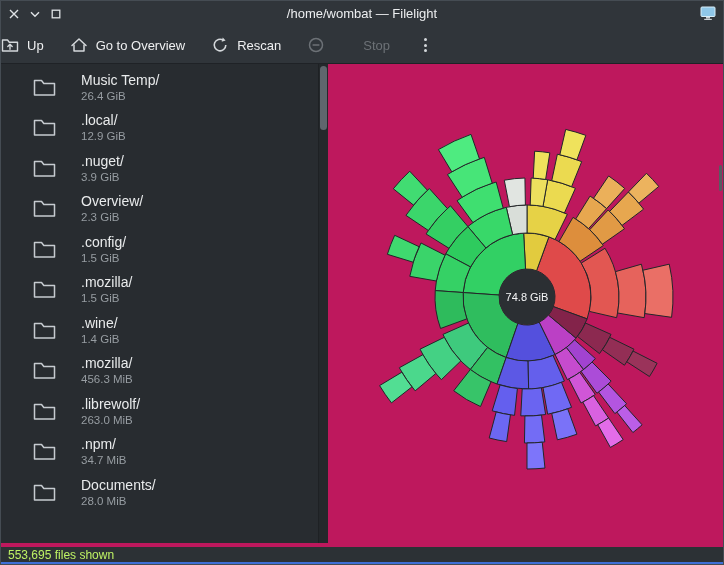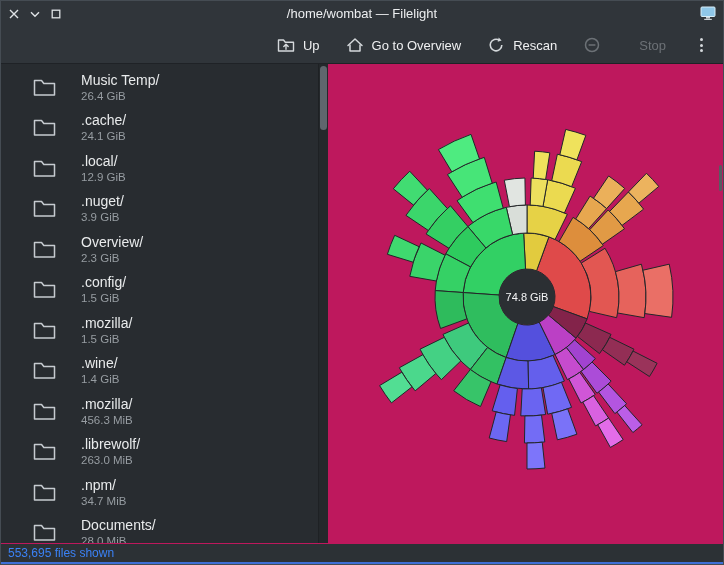--- a/index.html
+++ b/index.html
@@ -27,21 +27,21 @@
     position: absolute; left: 0; right: 0; text-align: center;
     color: #eceef0; font-size: 13px; line-height: 26px; pointer-events: none;
   }
   .tb-right { position: absolute; right: 7px; top: 5px; }
 
   
   .toolbar {
     height: 37px; flex: 0 0 37px;
     background: #30353a;
     border-bottom: 1px solid #1f2226;
-    display: flex; align-items: center; justify-content: flex-end;
+    display: flex; align-items: center; 
     gap: 26px; padding-right: 14px;
   }
   .tool-btn {
     background: none; border: none; display: flex; align-items: center; gap: 8px;
     color: #eff0f1; font-size: 13px; font-family: inherit; cursor: default;
   }
   .tool-btn .tool-icon { display: flex; color: #d4d8db; }
   .tool-btn.disabled { color: #6c7176; gap: 38px; }
   .tool-btn.disabled .tool-icon { color: #6c7176; }
   .kebab { background: none; border: none; display: flex; flex-direction: column; gap: 2.5px; padding: 4px 6px; margin-left: 2px; }
@@ -83,25 +83,25 @@
   .chart-area svg { display: block; }
   .chart-mini-scroll {
     position: absolute; right: 1px; top: 101px;
     width: 3px; height: 26px; background: #565c62; border-radius: 2px;
   }
 
   
   .statusbar {
     height: 21px; flex: 0 0 21px;
     background: #2c3135;
-    border-top: 1px solid #be185d;
+    border-top: 4px solid #be185d;
     border-bottom: 2px solid #3e6fd6;
     display: flex; align-items: center;
     padding-left: 7px;
-    color: #3b82f6; font-size: 12px;
+    color: #bef264; font-size: 12px;
   }
 </style>
 </head>
 <body>
 
 <div class="window">
 
   <div class="titlebar">
     <div class="tb-left">
       <button class="tb-btn">
@@ -179,31 +179,20 @@
       <ul class="folder-list" id="folder-list">
           <li>
             <span class="folder-ic">
               <svg width="23" height="19" viewBox="0 0 23 19">
                 <path d="M1.5 2.5 h7 l2.3 3 H21.5 V17 H1.5 Z" fill="none" stroke="currentColor" stroke-width="1.5" stroke-linejoin="round"></path>
               </svg>
             </span>
             <span class="item-text">
               <div class="item-name">Music Temp/</div>
               <div class="item-size">26.4 GiB</div>
-            </span>
-          </li>
-          <li>
-            <span class="folder-ic">
-              <svg width="23" height="19" viewBox="0 0 23 19">
-                <path d="M1.5 2.5 h7 l2.3 3 H21.5 V17 H1.5 Z" fill="none" stroke="currentColor" stroke-width="1.5" stroke-linejoin="round"></path>
-              </svg>
-            </span>
-            <span class="item-text">
-              <div class="item-name">.cache/</div>
-              <div class="item-size">24.1 GiB</div>
             </span>
           </li>
           <li>
             <span class="folder-ic">
               <svg width="23" height="19" viewBox="0 0 23 19">
                 <path d="M1.5 2.5 h7 l2.3 3 H21.5 V17 H1.5 Z" fill="none" stroke="currentColor" stroke-width="1.5" stroke-linejoin="round"></path>
               </svg>
             </span>
             <span class="item-text">
               <div class="item-name">.local/</div>

